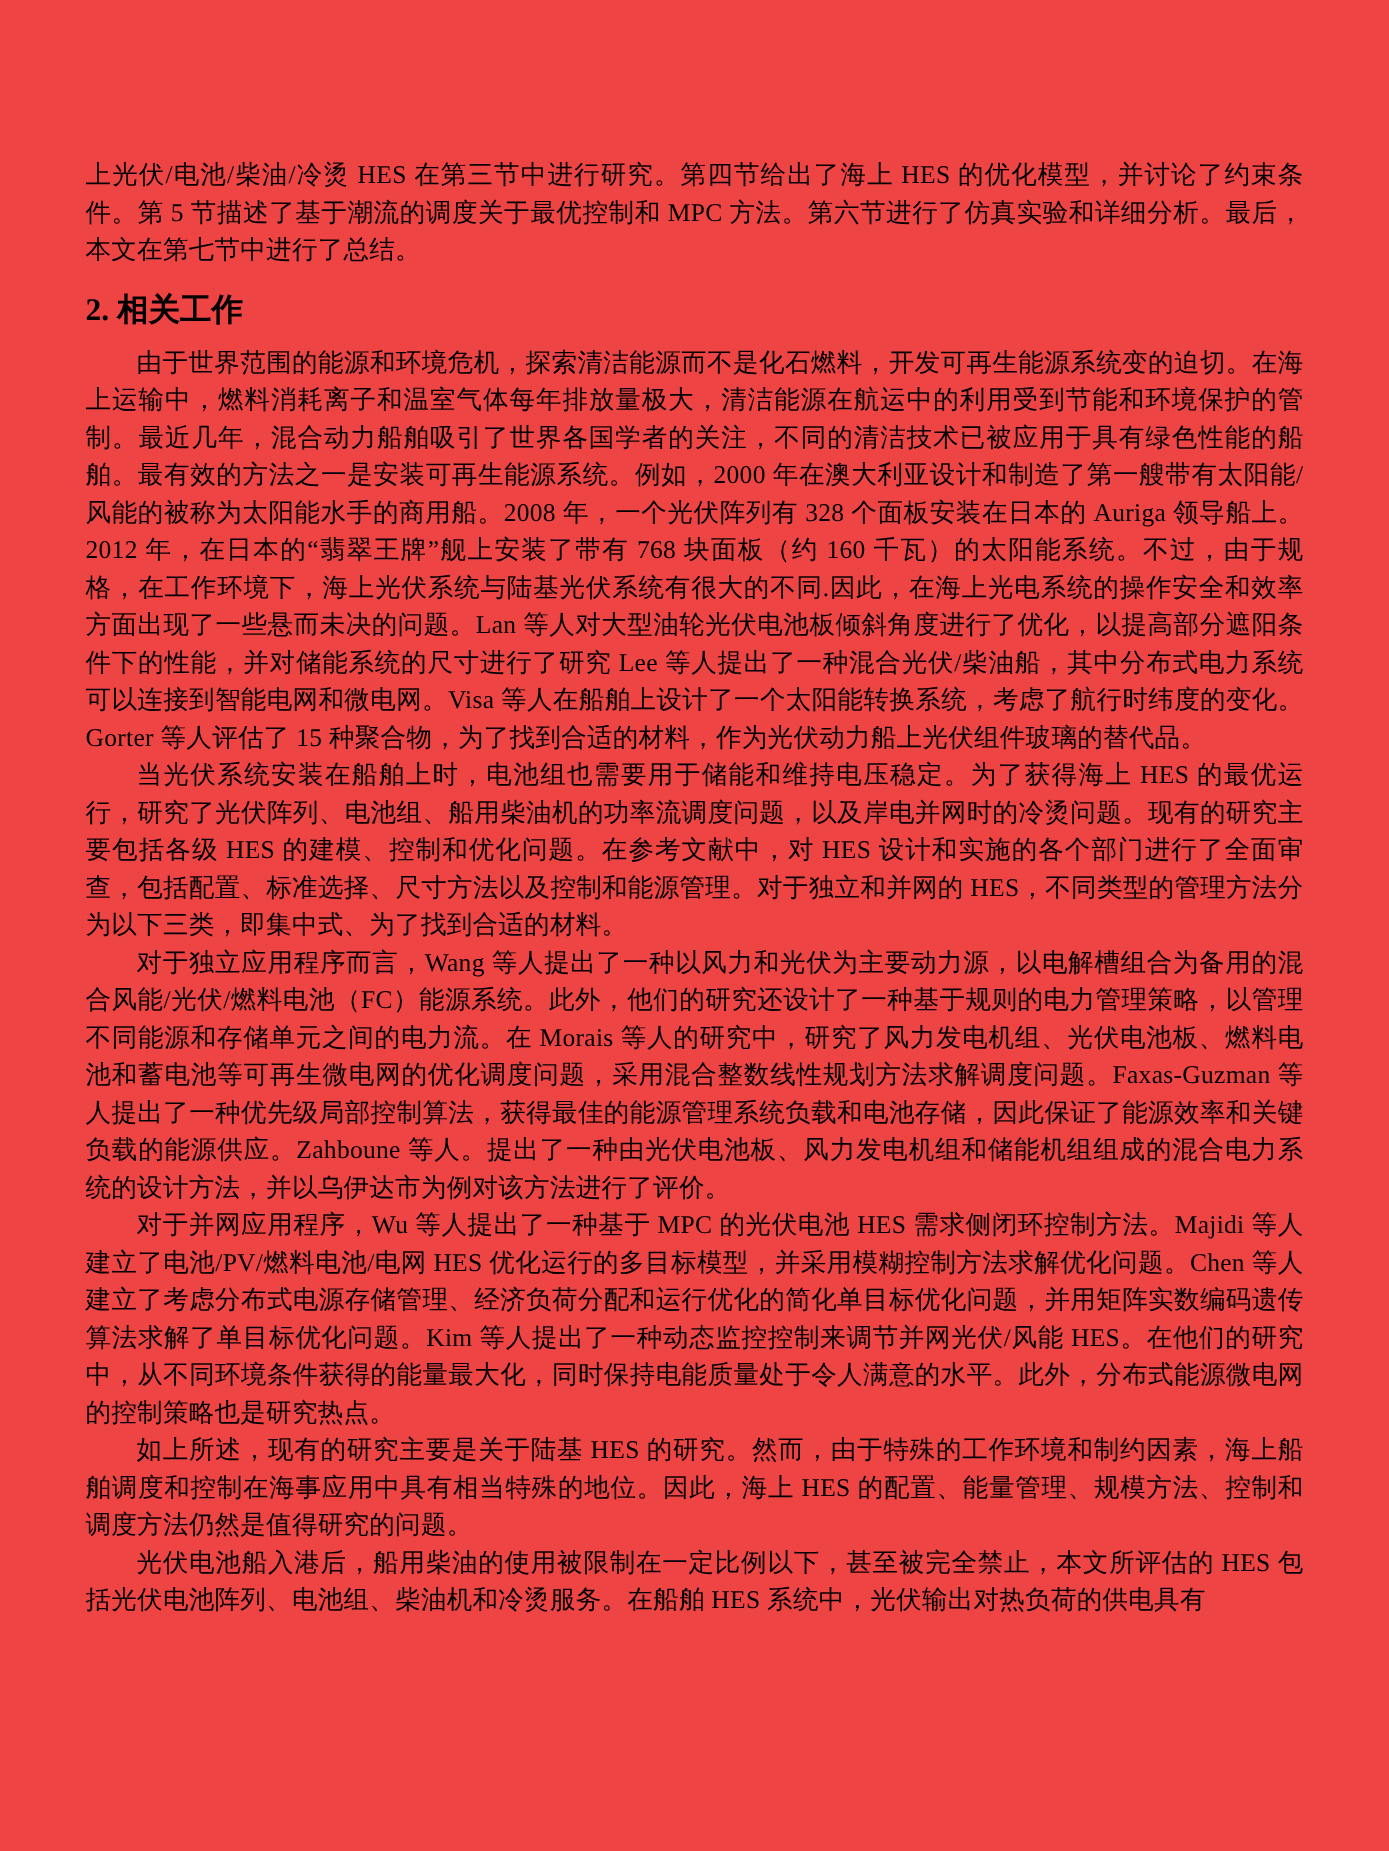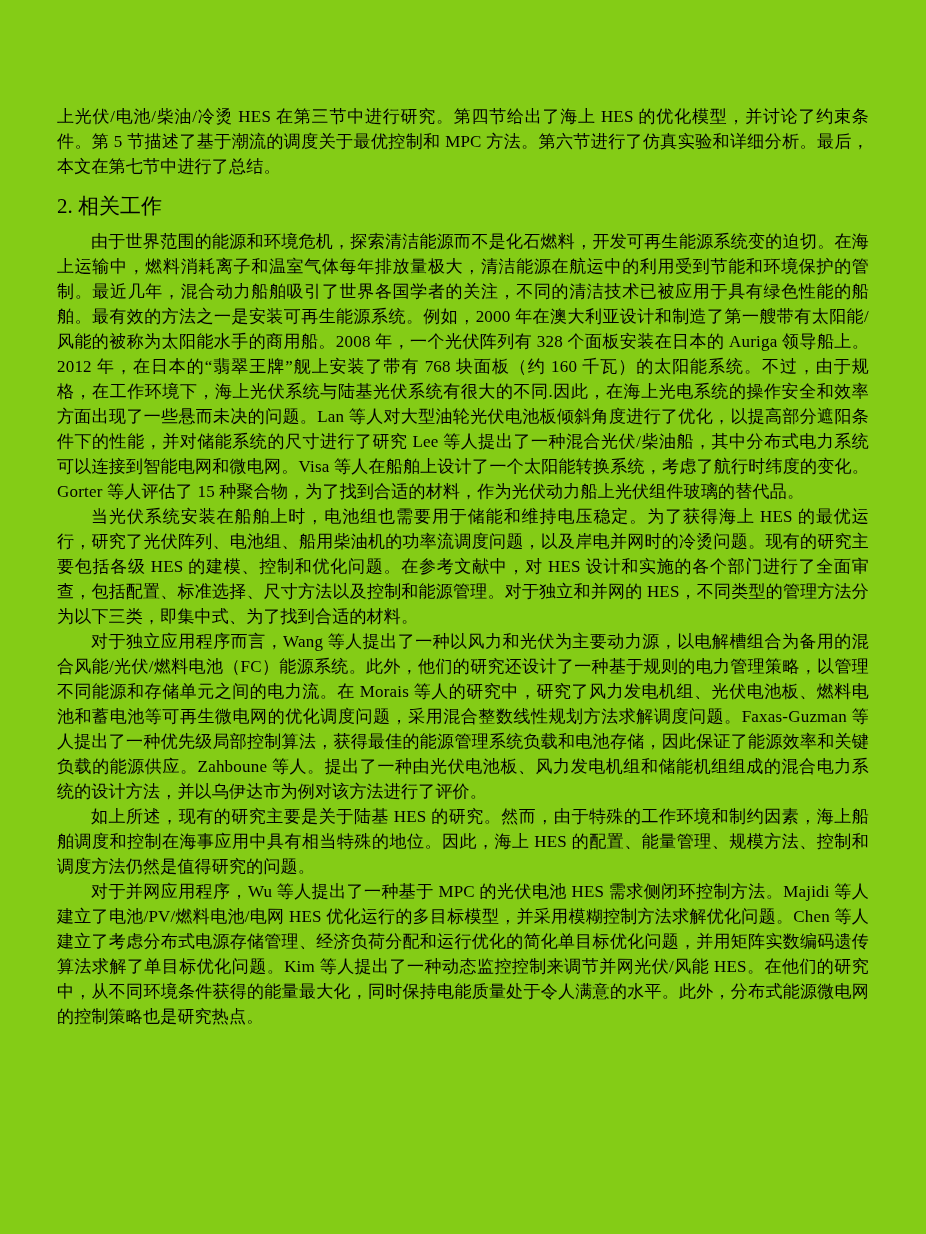--- a/index.html
+++ b/index.html
@@ -12,56 +12,57 @@
     height: 1234px;
     font-family: "Liberation Serif", "DejaVu Serif", serif;
     color: #000000;
     overflow: hidden;
   }
   .page {
     box-sizing: border-box;
     width: 926px;
     height: 1234px;
     padding: 104px 57px 40px 57px;
-    background: #84cc16;
+    background: #ef4444;
   }
   .body-text {
     font-size: 17px;
     line-height: 25px;
     text-align: justify;
     text-justify: inter-ideograph;
     margin: 0;
     text-indent: 2em;
     letter-spacing: 0.2px;
   }
   .no-indent {
     text-indent: 0;
   }
   .section-heading {
     font-size: 21px;
-    font-weight: normal;
+    font-weight: bold;
     line-height: 30px;
     margin: 12px 0 8px 0;
     text-align: left;
   }
 </style>
 </head>
 <body>
 
 <div class="page">
 
   <p class="body-text no-indent">上光伏/电池/柴油/冷烫 HES 在第三节中进行研究。第四节给出了海上 HES 的优化模型，并讨论了约束条件。第 5 节描述了基于潮流的调度关于最优控制和 MPC 方法。第六节进行了仿真实验和详细分析。最后，本文在第七节中进行了总结。</p>
 
   <h2 class="section-heading">2. 相关工作</h2>
 
   <p class="body-text">由于世界范围的能源和环境危机，探索清洁能源而不是化石燃料，开发可再生能源系统变的迫切。在海上运输中，燃料消耗离子和温室气体每年排放量极大，清洁能源在航运中的利用受到节能和环境保护的管制。最近几年，混合动力船舶吸引了世界各国学者的关注，不同的清洁技术已被应用于具有绿色性能的船舶。最有效的方法之一是安装可再生能源系统。例如，2000 年在澳大利亚设计和制造了第一艘带有太阳能/风能的被称为太阳能水手的商用船。2008 年，一个光伏阵列有 328 个面板安装在日本的 Auriga 领导船上。2012 年，在日本的“翡翠王牌”舰上安装了带有 768 块面板（约 160 千瓦）的太阳能系统。不过，由于规格，在工作环境下，海上光伏系统与陆基光伏系统有很大的不同.因此，在海上光电系统的操作安全和效率方面出现了一些悬而未决的问题。Lan 等人对大型油轮光伏电池板倾斜角度进行了优化，以提高部分遮阳条件下的性能，并对储能系统的尺寸进行了研究 Lee 等人提出了一种混合光伏/柴油船，其中分布式电力系统可以连接到智能电网和微电网。Visa 等人在船舶上设计了一个太阳能转换系统，考虑了航行时纬度的变化。Gorter 等人评估了 15 种聚合物，为了找到合适的材料，作为光伏动力船上光伏组件玻璃的替代品。</p>
 
   <p class="body-text">当光伏系统安装在船舶上时，电池组也需要用于储能和维持电压稳定。为了获得海上 HES 的最优运行，研究了光伏阵列、电池组、船用柴油机的功率流调度问题，以及岸电并网时的冷烫问题。现有的研究主要包括各级 HES 的建模、控制和优化问题。在参考文献中，对 HES 设计和实施的各个部门进行了全面审查，包括配置、标准选择、尺寸方法以及控制和能源管理。对于独立和并网的 HES，不同类型的管理方法分为以下三类，即集中式、为了找到合适的材料。</p>
 
   <p class="body-text">对于独立应用程序而言，Wang 等人提出了一种以风力和光伏为主要动力源，以电解槽组合为备用的混合风能/光伏/燃料电池（FC）能源系统。此外，他们的研究还设计了一种基于规则的电力管理策略，以管理不同能源和存储单元之间的电力流。在 Morais 等人的研究中，研究了风力发电机组、光伏电池板、燃料电池和蓄电池等可再生微电网的优化调度问题，采用混合整数线性规划方法求解调度问题。Faxas-Guzman 等人提出了一种优先级局部控制算法，获得最佳的能源管理系统负载和电池存储，因此保证了能源效率和关键负载的能源供应。Zahboune 等人。提出了一种由光伏电池板、风力发电机组和储能机组组成的混合电力系统的设计方法，并以乌伊达市为例对该方法进行了评价。</p>
 
+  <p class="body-text">对于并网应用程序，Wu 等人提出了一种基于 MPC 的光伏电池 HES 需求侧闭环控制方法。Majidi 等人建立了电池/PV/燃料电池/电网 HES 优化运行的多目标模型，并采用模糊控制方法求解优化问题。Chen 等人建立了考虑分布式电源存储管理、经济负荷分配和运行优化的简化单目标优化问题，并用矩阵实数编码遗传算法求解了单目标优化问题。Kim 等人提出了一种动态监控控制来调节并网光伏/风能 HES。在他们的研究中，从不同环境条件获得的能量最大化，同时保持电能质量处于令人满意的水平。此外，分布式能源微电网的控制策略也是研究热点。</p>
+
   <p class="body-text">如上所述，现有的研究主要是关于陆基 HES 的研究。然而，由于特殊的工作环境和制约因素，海上船舶调度和控制在海事应用中具有相当特殊的地位。因此，海上 HES 的配置、能量管理、规模方法、控制和调度方法仍然是值得研究的问题。</p>
 
-  <p class="body-text">对于并网应用程序，Wu 等人提出了一种基于 MPC 的光伏电池 HES 需求侧闭环控制方法。Majidi 等人建立了电池/PV/燃料电池/电网 HES 优化运行的多目标模型，并采用模糊控制方法求解优化问题。Chen 等人建立了考虑分布式电源存储管理、经济负荷分配和运行优化的简化单目标优化问题，并用矩阵实数编码遗传算法求解了单目标优化问题。Kim 等人提出了一种动态监控控制来调节并网光伏/风能 HES。在他们的研究中，从不同环境条件获得的能量最大化，同时保持电能质量处于令人满意的水平。此外，分布式能源微电网的控制策略也是研究热点。</p>
 
-
+  <p class="body-text">光伏电池船入港后，船用柴油的使用被限制在一定比例以下，甚至被完全禁止，本文所评估的 HES 包括光伏电池阵列、电池组、柴油机和冷烫服务。在船舶 HES 系统中，光伏输出对热负荷的供电具有</p>
 
 </div>
 
 </body></html>

